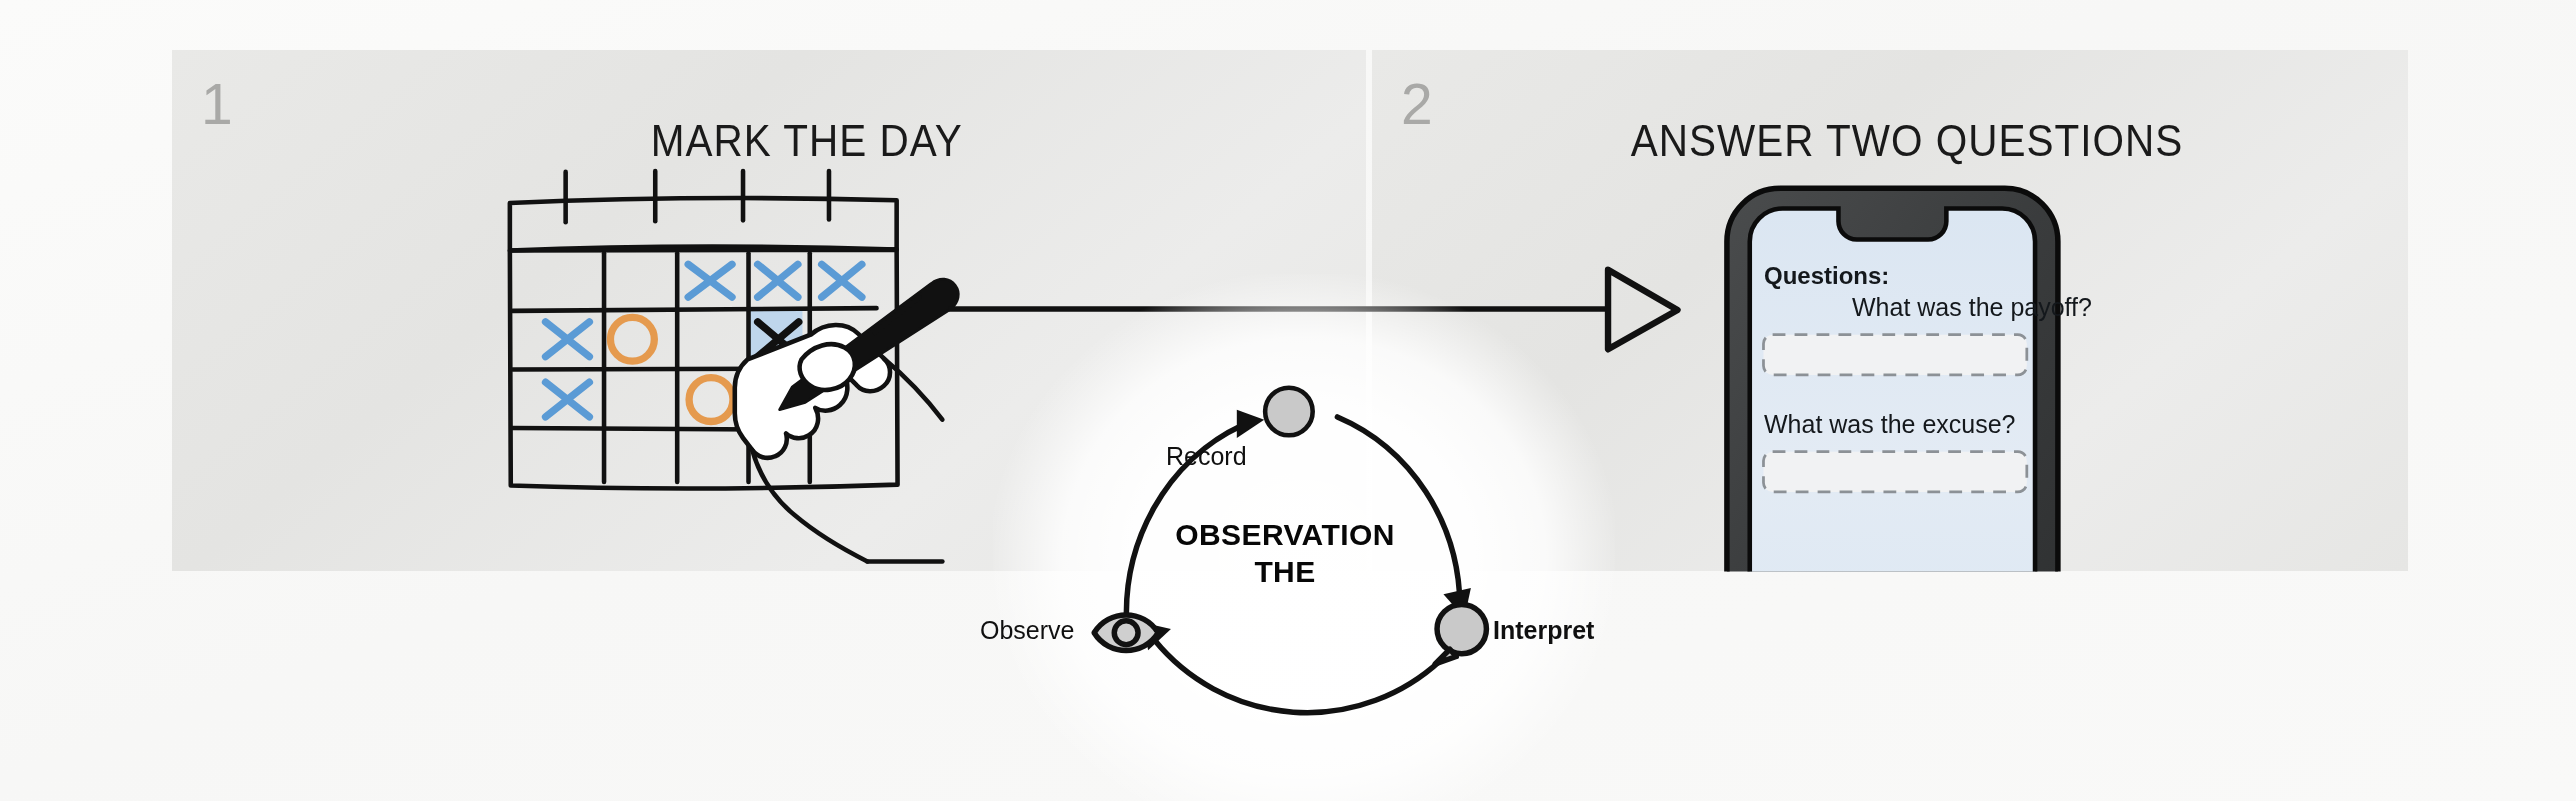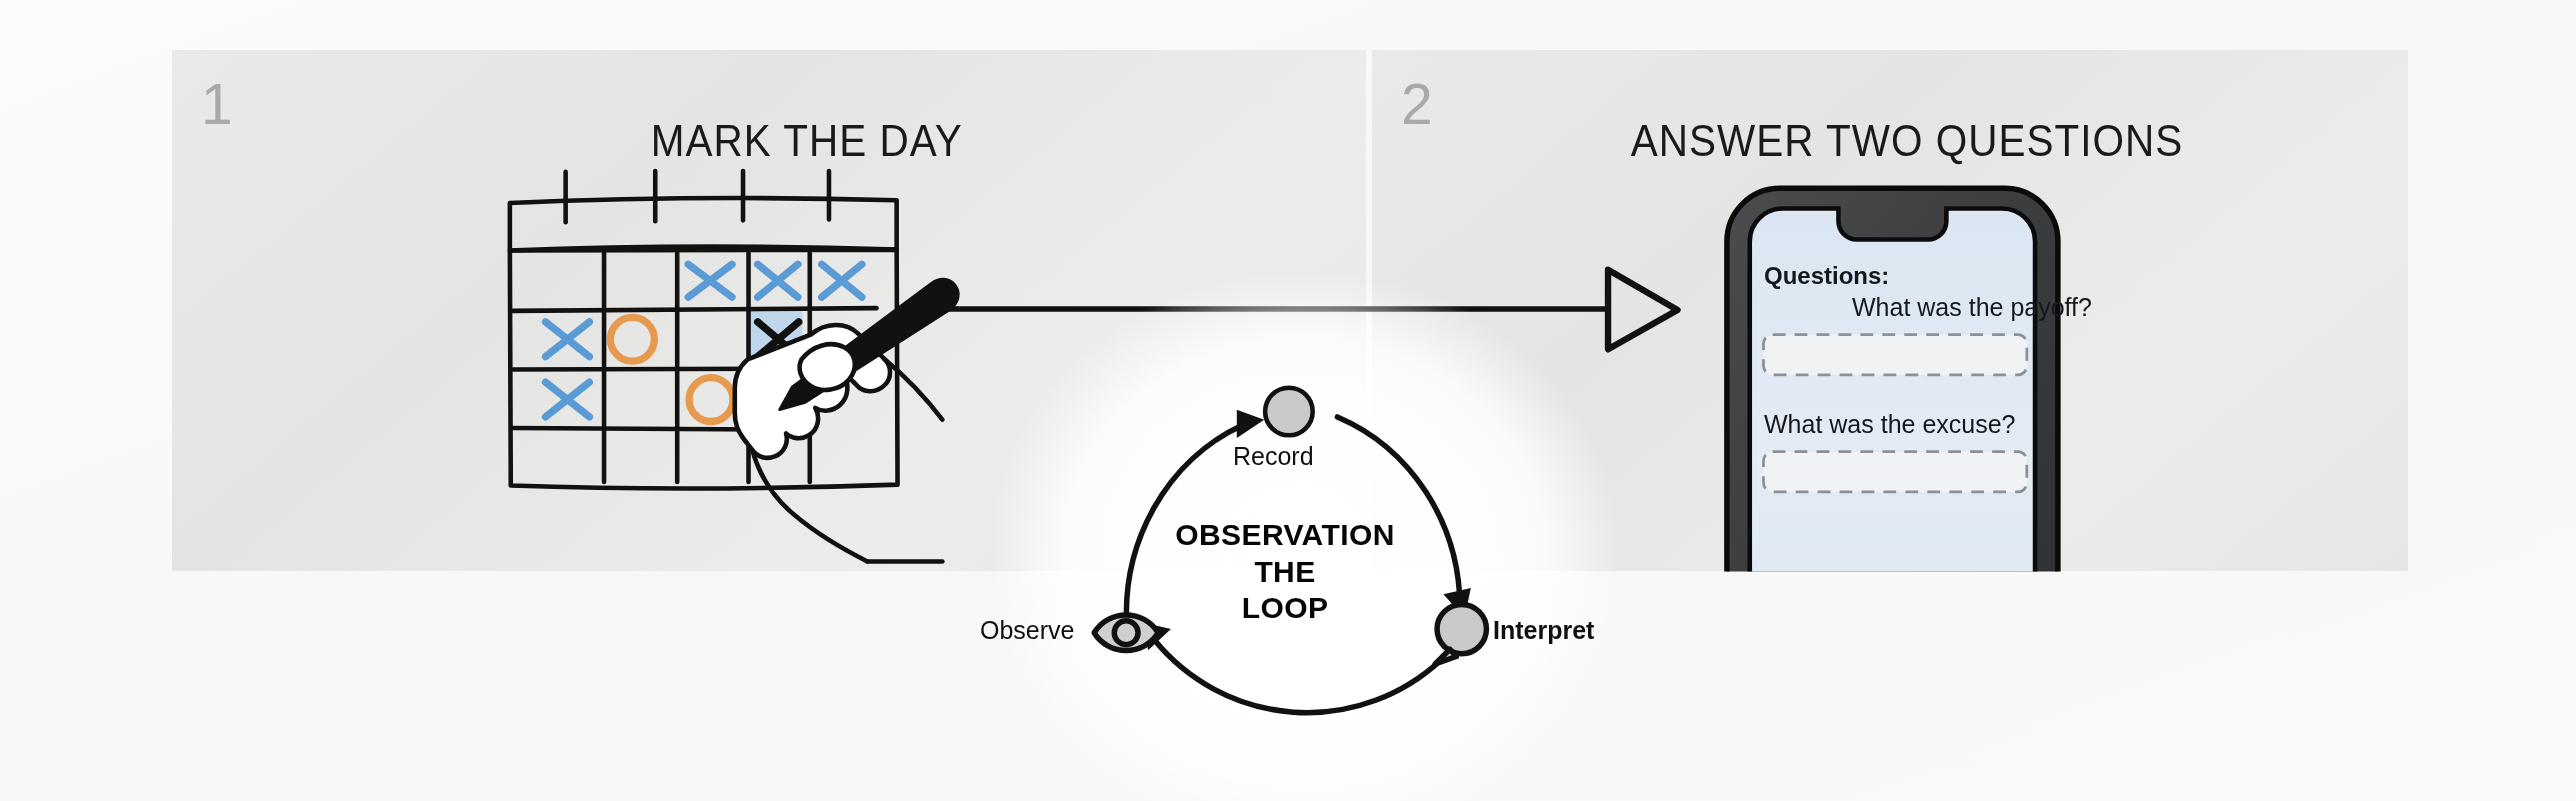--- a/index.html
+++ b/index.html
@@ -86,21 +86,21 @@
   #q-one     { left: 1852px; top: 293px; font-size: 25px; font-weight: 400; }
   #q-two     { left: 1764px; top: 410px; font-size: 25px; font-weight: 400; text-align: right; }
 
   
   .loop-label {
     position: absolute;
     color: #101010;
     font-size: 25px;
     white-space: nowrap;
   }
-  #label-record    { left: 1233px; top: 442px; }
+  #label-record    { left: 1166px; top: 442px; }
   #label-observe   { left: 980px; top: 616px; }
   #label-interpret { left: 1493px; top: 616px; font-weight: bold; }
 
   #loop-center {
     position: absolute;
     left: 1143px;
     top: 517px;
     width: 284px;
     text-align: center;
     font-size: 30px;
@@ -275,17 +275,16 @@
     </g>
   </svg>
 
   <div class="loop-label" id="label-record">Record</div>
   <div class="loop-label" id="label-observe">Observe</div>
   <div class="loop-label" id="label-interpret">Interpret</div>
 
   <div id="loop-center">
     <div>OBSERVATION</div>
     <div>THE</div>
-    <div>LOOP</div>
   </div>
 
 </div>
 
 
 </body></html>

